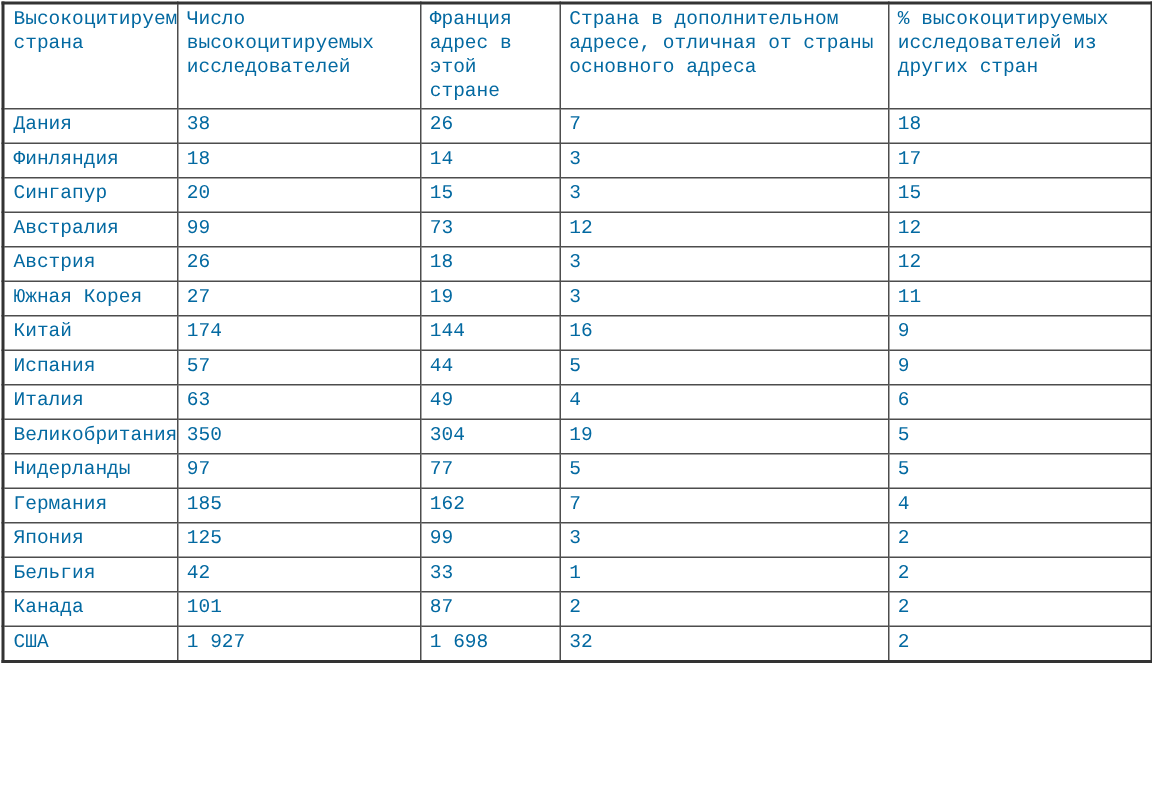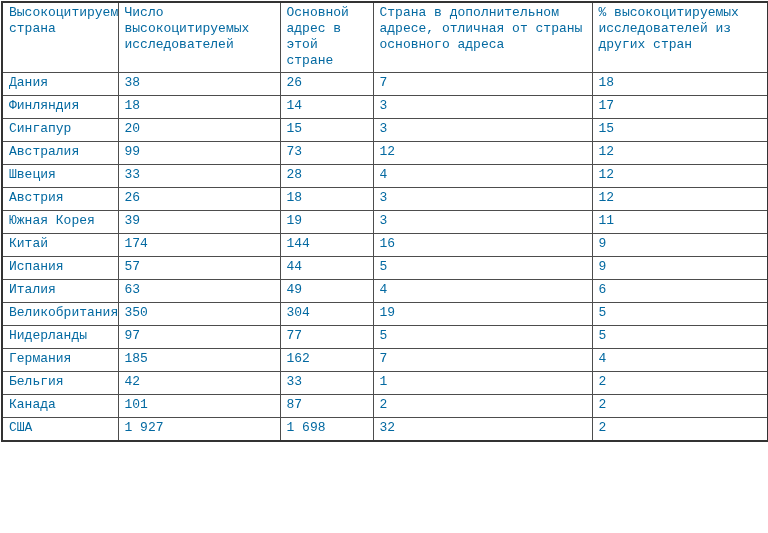--- a/index.html
+++ b/index.html
@@ -54,21 +54,21 @@
       <col style="width:116px">
       <col style="width:162px">
       <col style="width:93px">
       <col style="width:219px">
       <col style="width:176px">
     </colgroup>
     <thead>
       <tr>
         <th>Высокоцитируемая страна</th>
         <th>Число высокоцитируемых исследователей</th>
-        <th>Основной адрес в этой стране</th>
+        <th>Франция адрес в этой стране</th>
         <th>Страна в дополнительном адресе, отличная от страны основного адреса</th>
         <th>% высокоцитируемых исследователей из других стран</th>
       </tr>
     </thead>
     <tbody>
         <tr>
           <td>Дания</td>
           <td>38</td>
           <td>26</td>
           <td>7</td>
@@ -89,36 +89,29 @@
           <td>15</td>
         </tr>
         <tr>
           <td>Австралия</td>
           <td>99</td>
           <td>73</td>
           <td>12</td>
           <td>12</td>
         </tr>
         <tr>
-          <td>Швеция</td>
-          <td>33</td>
-          <td>28</td>
-          <td>4</td>
-          <td>12</td>
-        </tr>
-        <tr>
           <td>Австрия</td>
           <td>26</td>
           <td>18</td>
           <td>3</td>
           <td>12</td>
         </tr>
         <tr>
           <td>Южная Корея</td>
-          <td>39</td>
+          <td>27</td>
           <td>19</td>
           <td>3</td>
           <td>11</td>
         </tr>
         <tr>
           <td>Китай</td>
           <td>174</td>
           <td>144</td>
           <td>16</td>
           <td>9</td>
@@ -152,20 +145,27 @@
           <td>5</td>
         </tr>
         <tr>
           <td>Германия</td>
           <td>185</td>
           <td>162</td>
           <td>7</td>
           <td>4</td>
         </tr>
         <tr>
+          <td>Япония</td>
+          <td>125</td>
+          <td>99</td>
+          <td>3</td>
+          <td>2</td>
+        </tr>
+        <tr>
           <td>Бельгия</td>
           <td>42</td>
           <td>33</td>
           <td>1</td>
           <td>2</td>
         </tr>
         <tr>
           <td>Канада</td>
           <td>101</td>
           <td>87</td>

